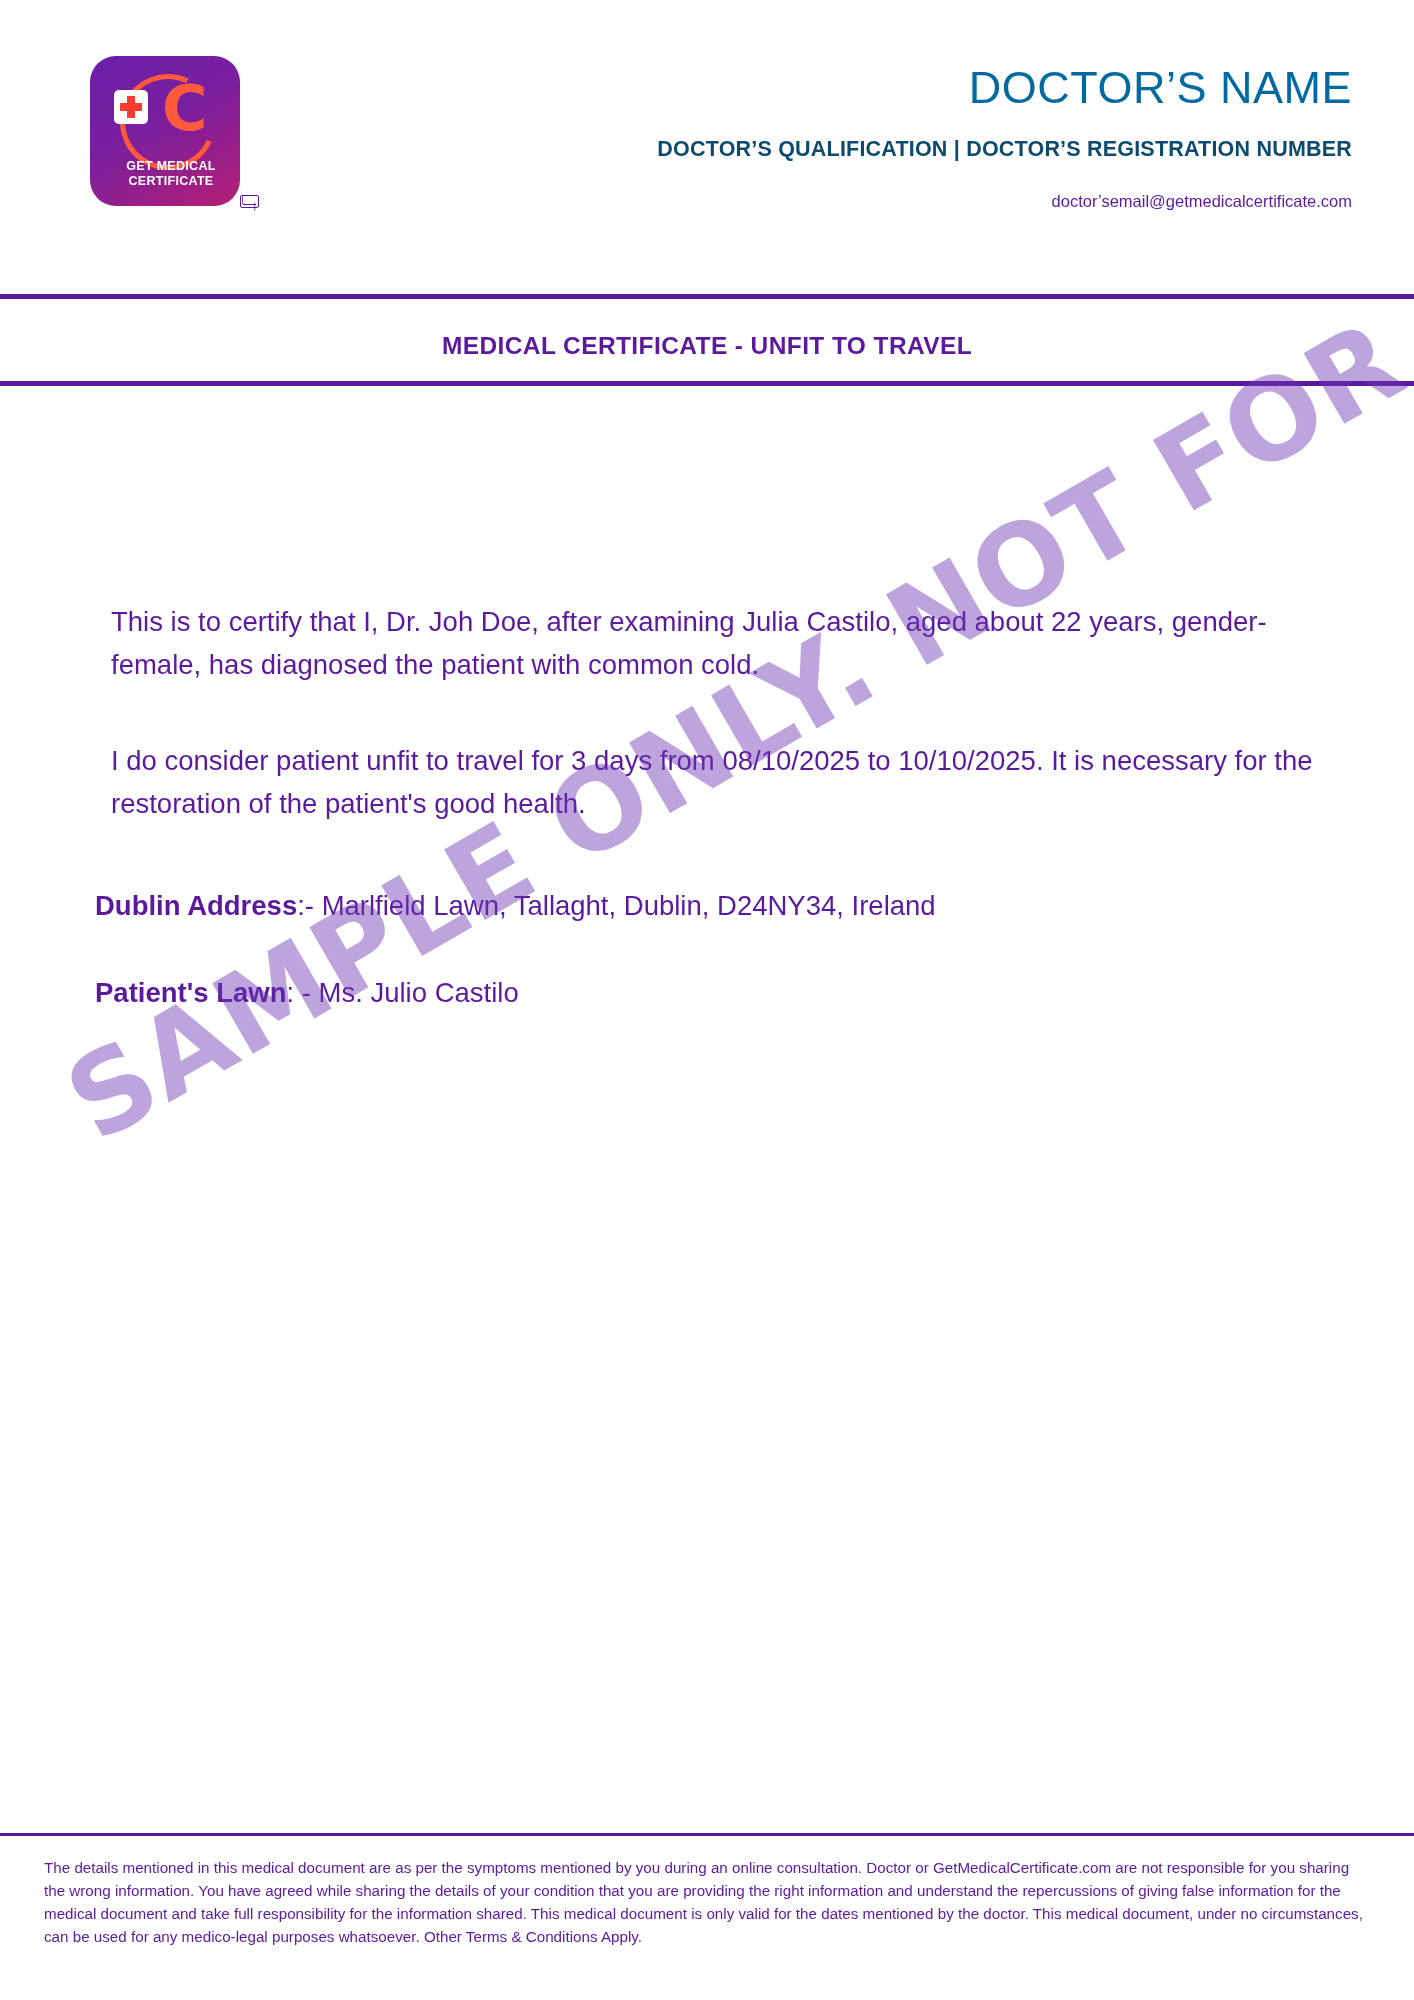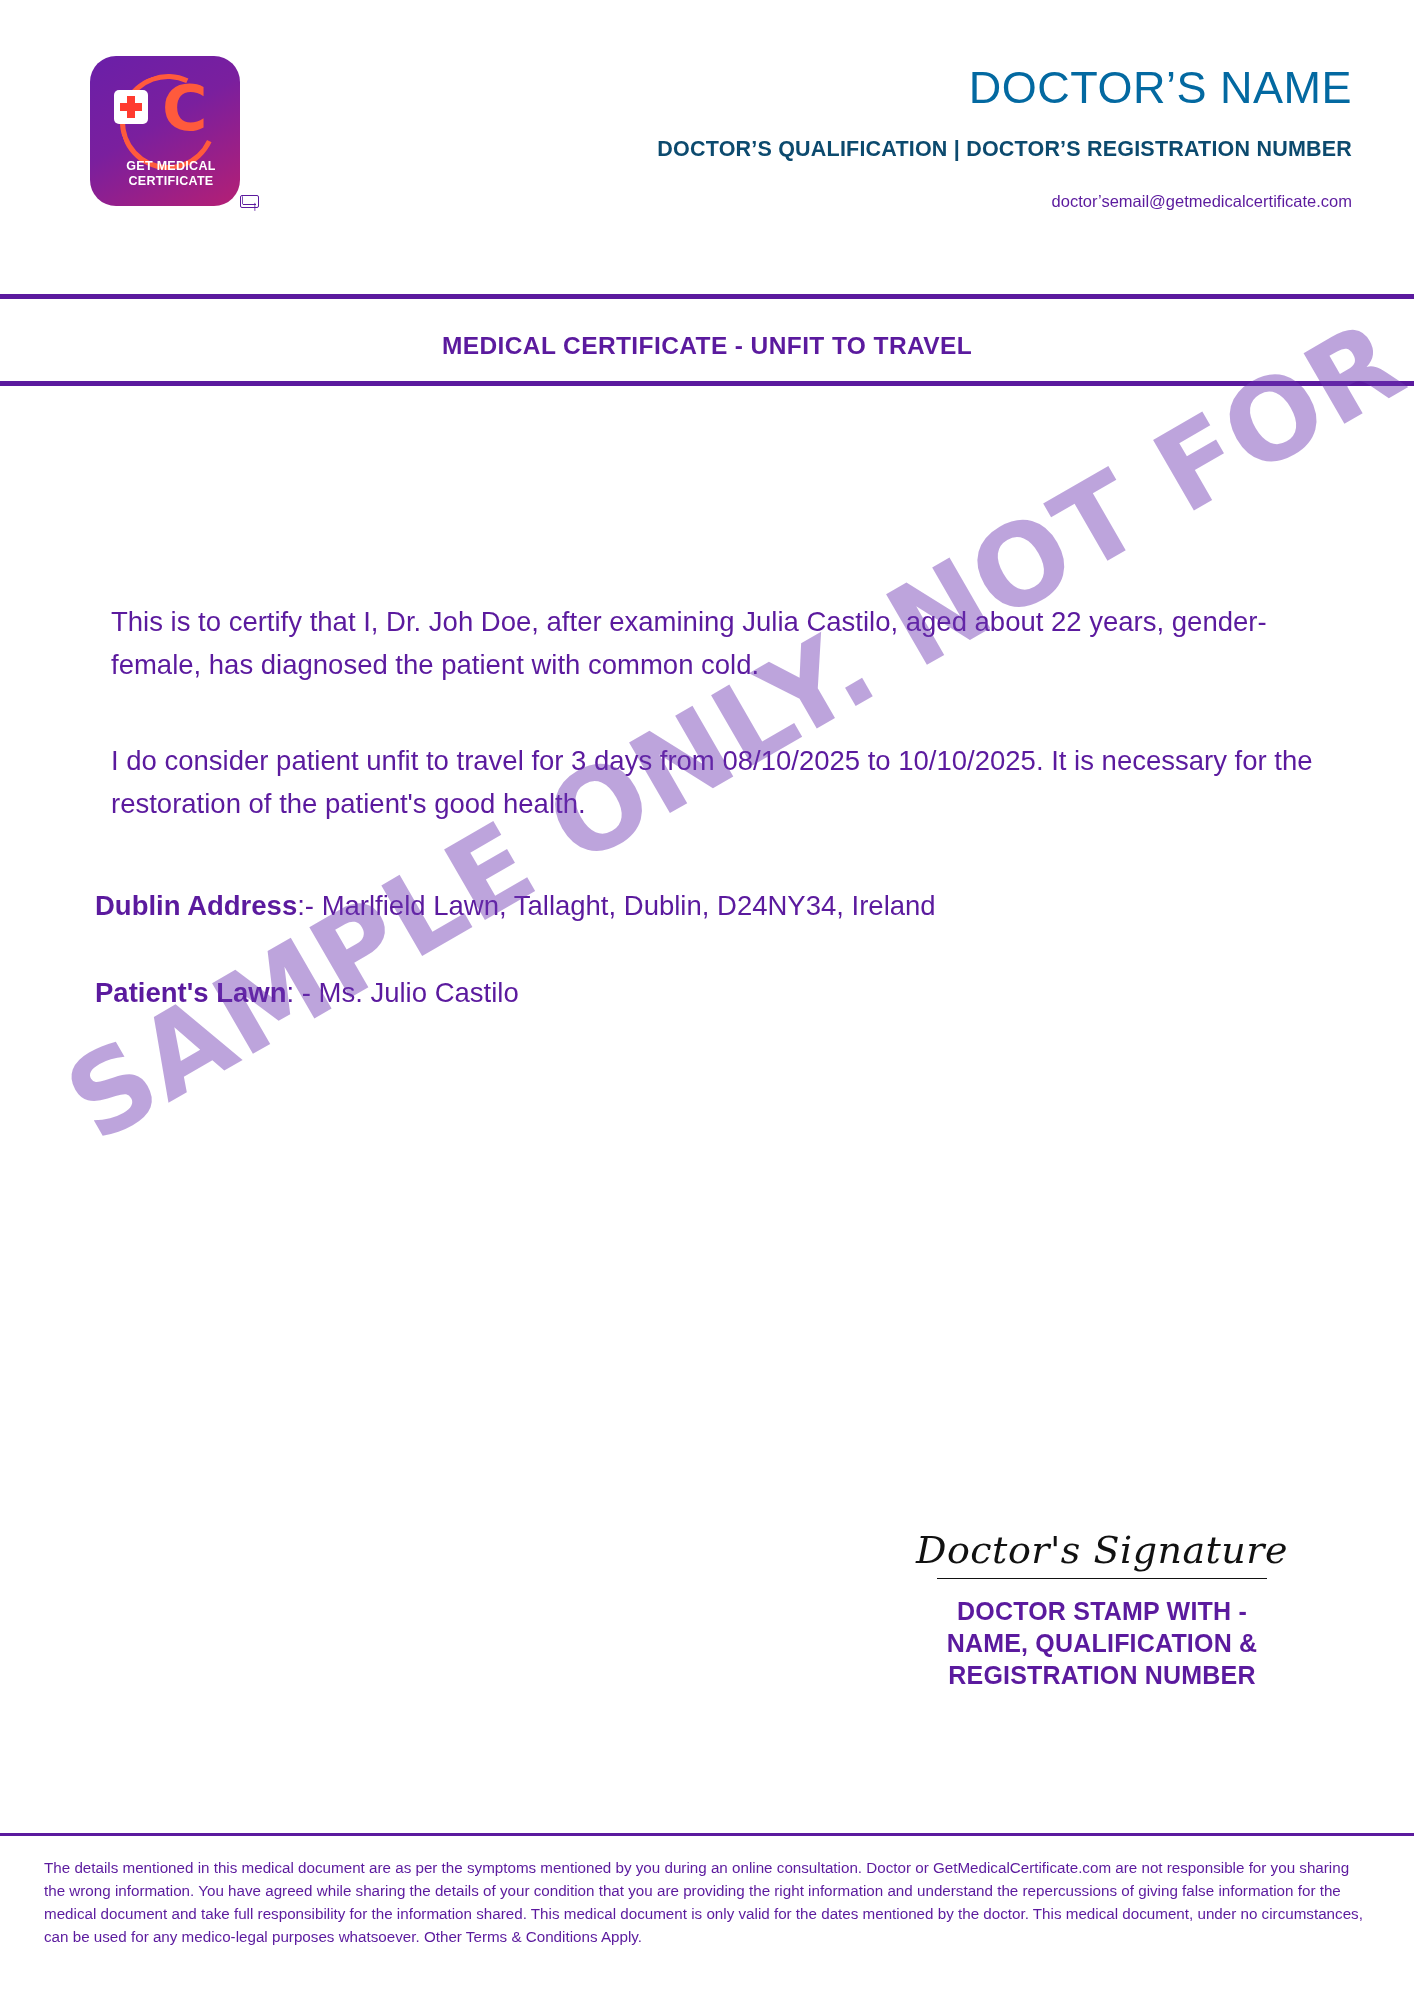--- a/index.html
+++ b/index.html
@@ -305,26 +305,17 @@
 
   <div class="body-text">
     <p class="para">This is to certify that I, Dr. Joh Doe, after examining Julia Castilo, aged about 22 years, gender- female, has diagnosed the patient with common cold.</p>
     <p class="para tight">I do consider patient unfit to travel for 3 days from 08/10/2025 to 10/10/2025. It is necessary for the restoration of the patient's good health.</p>
     <p class="kv"><b>Dublin Address</b><span>:- Marlfield Lawn, Tallaght, Dublin, D24NY34, Ireland</span></p>
     <p class="kv"><b>Patient's Lawn</b><span>: - Ms. Julio Castilo</span></p>
   </div>
 
   <div class="watermark">SAMPLE ONLY. NOT FOR USE.</div>
 
-  <div class="sign-block">
-    <div class="sign-script">Doctor's Signature</div>
-    <div class="sign-underline"></div>
-    <div class="stamp-text">
-      <div>DOCTOR STAMP WITH -</div>
-      <div>NAME, QUALIFICATION &amp;</div>
-      <div>REGISTRATION NUMBER</div>
-    </div>
-  </div>
 
   <div class="footer-rule"></div>
   <div class="footer">The details mentioned in this medical document are as per the symptoms mentioned by you during an online consultation. Doctor or GetMedicalCertificate.com are not responsible for you sharing the wrong information. You have agreed while sharing the details of your condition that you are providing the right information and understand the repercussions of giving false information for the medical document and take full responsibility for the information shared. This medical document is only valid for the dates mentioned by the doctor. This medical document, under no circumstances, can be used for any medico-legal purposes whatsoever. Other Terms &amp; Conditions Apply.</div>
 
 </div>
 
 </body></html>

